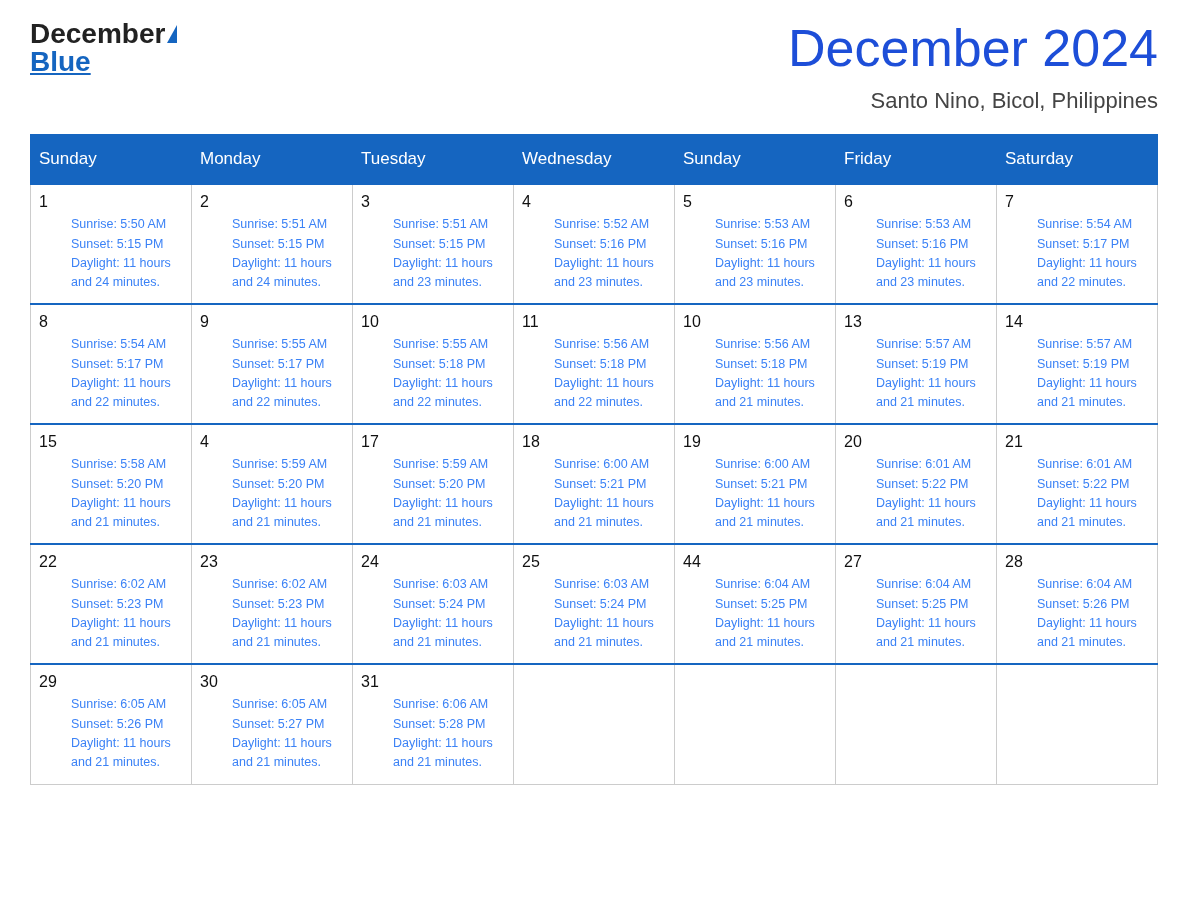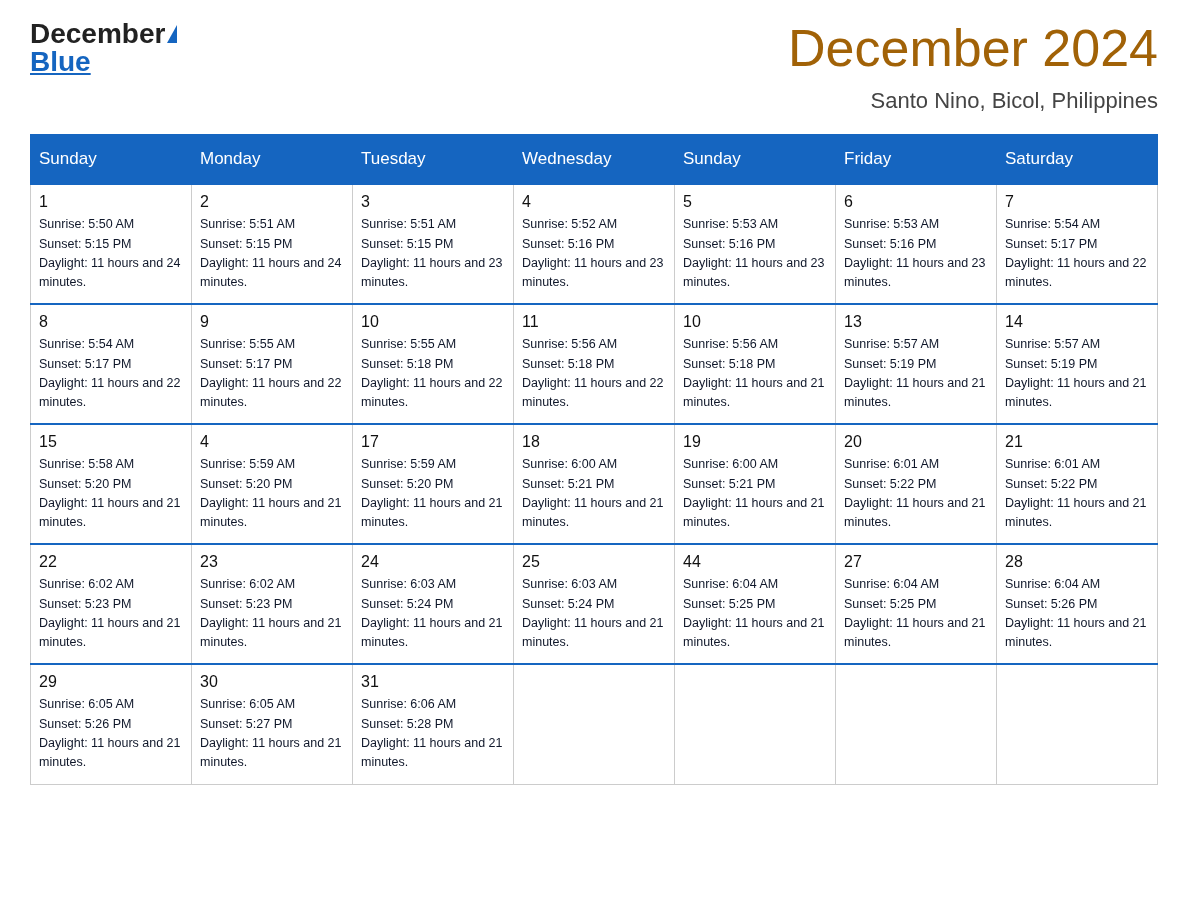--- a/index.html
+++ b/index.html
@@ -44,21 +44,21 @@
       border-bottom: 18px solid #1565c0;
       margin-left: 2px;
       vertical-align: middle;
     }
     .title-section {
       text-align: right;
     }
     .month-title {
       font-size: 52px;
       font-weight: normal;
-      color: #a16207;
+      color: #1d4ed8;
       line-height: 1.1;
     }
     .location-title {
       font-size: 22px;
       color: #444;
       margin-top: 11px;
     }
     .calendar-table {
       width: 100%;
       border-collapse: collapse;
@@ -86,22 +86,23 @@
       background: #fff;
     }
     .day-number {
       font-size: 16px;
       font-weight: normal;
       color: #111;
       margin-bottom: 4px;
     }
     .day-info {
       font-size: 12.5px;
-      color: #0f172a;
+      color: #3b82f6;
       line-height: 1.55;
+      margin-left: 32px;
     }
   </style>
 </head>
 <body>
 
 <div class="header">
   <div class="logo">
     <div style="display:flex;align-items:center;">
       <span class="logo-general">December</span>
       <span class="logo-triangle"></span>

